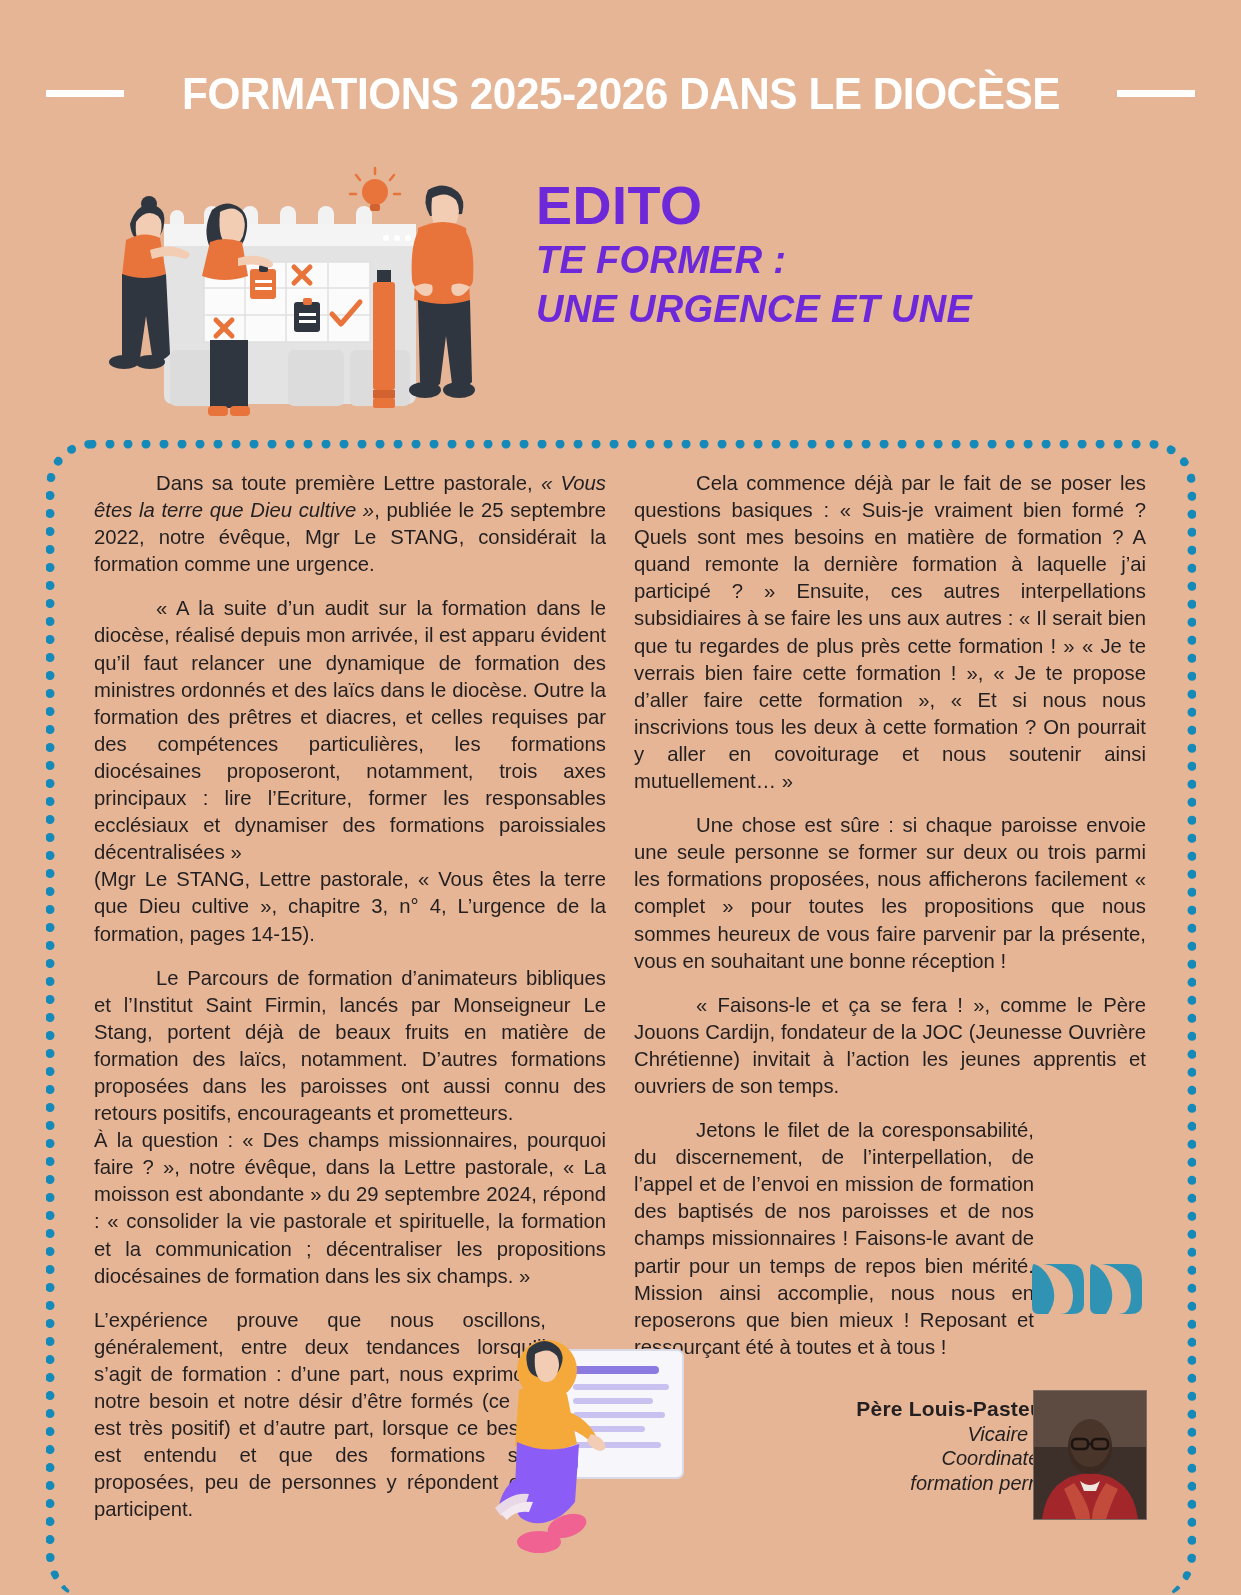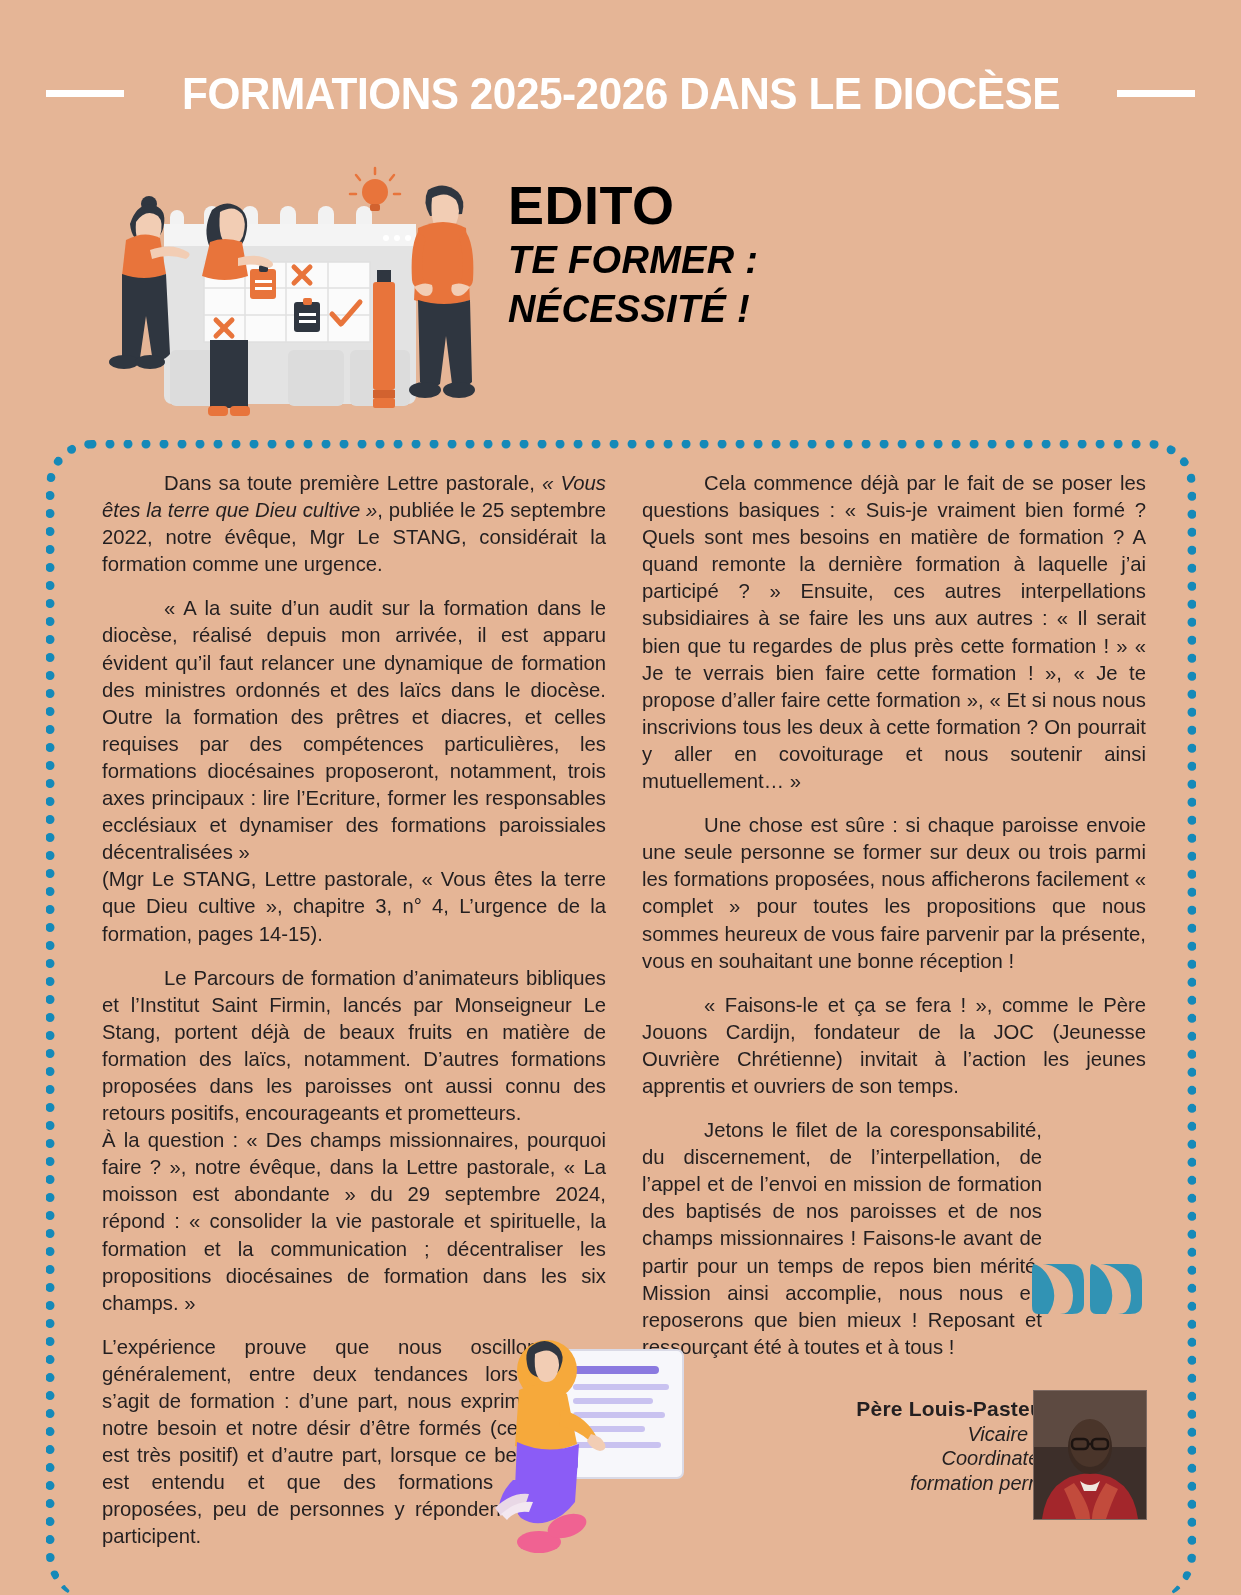--- a/index.html
+++ b/index.html
@@ -41,24 +41,24 @@
     letter-spacing: -0.5px;
     white-space: nowrap;
     transform: scaleX(0.94);
     transform-origin: center;
     line-height: 1;
   }
 
   
   .edito-block {
     position: absolute;
-    left: 508px;
+    left: 536px;
     top: 178px;
     width: 600px;
-    color: #000000;
+    color: #6d28d9;
   }
   .edito-title {
     font-size: 54px;
     font-weight: bold;
     letter-spacing: 0.5px;
     line-height: 1.0;
     margin-bottom: 4px;
   }
   .edito-sub {
     font-size: 38px;
@@ -100,21 +100,21 @@
     display: flex;
     gap: 24px;
   }
   .col {
     width: 516px;
     color: #231f20;
     font-size: 20.3px;
     line-height: 1.335;
   }
   .col p {
-    margin: 0 0 17px 12px;
+    margin: 0 0 17px 4px;
     text-align: justify;
     hyphens: none;
   }
   .col p.no-gap { margin-bottom: 0; }
   .col p.indent { text-indent: 62px; }
   .quote-italic {
   }
   .it { font-style: italic; }
   .col p.wrap-mid {
     width: 452px;
@@ -284,21 +284,21 @@
       <ellipse cx="333" cy="228" rx="16" ry="8" fill="#2f3640"></ellipse>
       <ellipse cx="367" cy="228" rx="16" ry="8" fill="#2f3640"></ellipse>
     </g>
   </svg>
 </div>
 
 <div class="edito-block">
   <div class="edito-title">EDITO</div>
   <div class="edito-sub">
     <div>TE FORMER :</div>
-    <div>NÉCESSITÉ !</div>
+    <div>UNE URGENCE ET UNE</div>
   </div>
 </div>
 
 <div class="dotted-frame"></div>
 
 <div class="body-columns">
 
   <div class="col">
     <p class="indent"><span>Dans sa toute première Lettre pastorale, </span><span class="it">« Vous êtes la terre que Dieu cultive »</span><span>, publiée le 25 septembre 2022, notre évêque, Mgr Le STANG, considérait la formation comme une urgence.</span></p>
 

